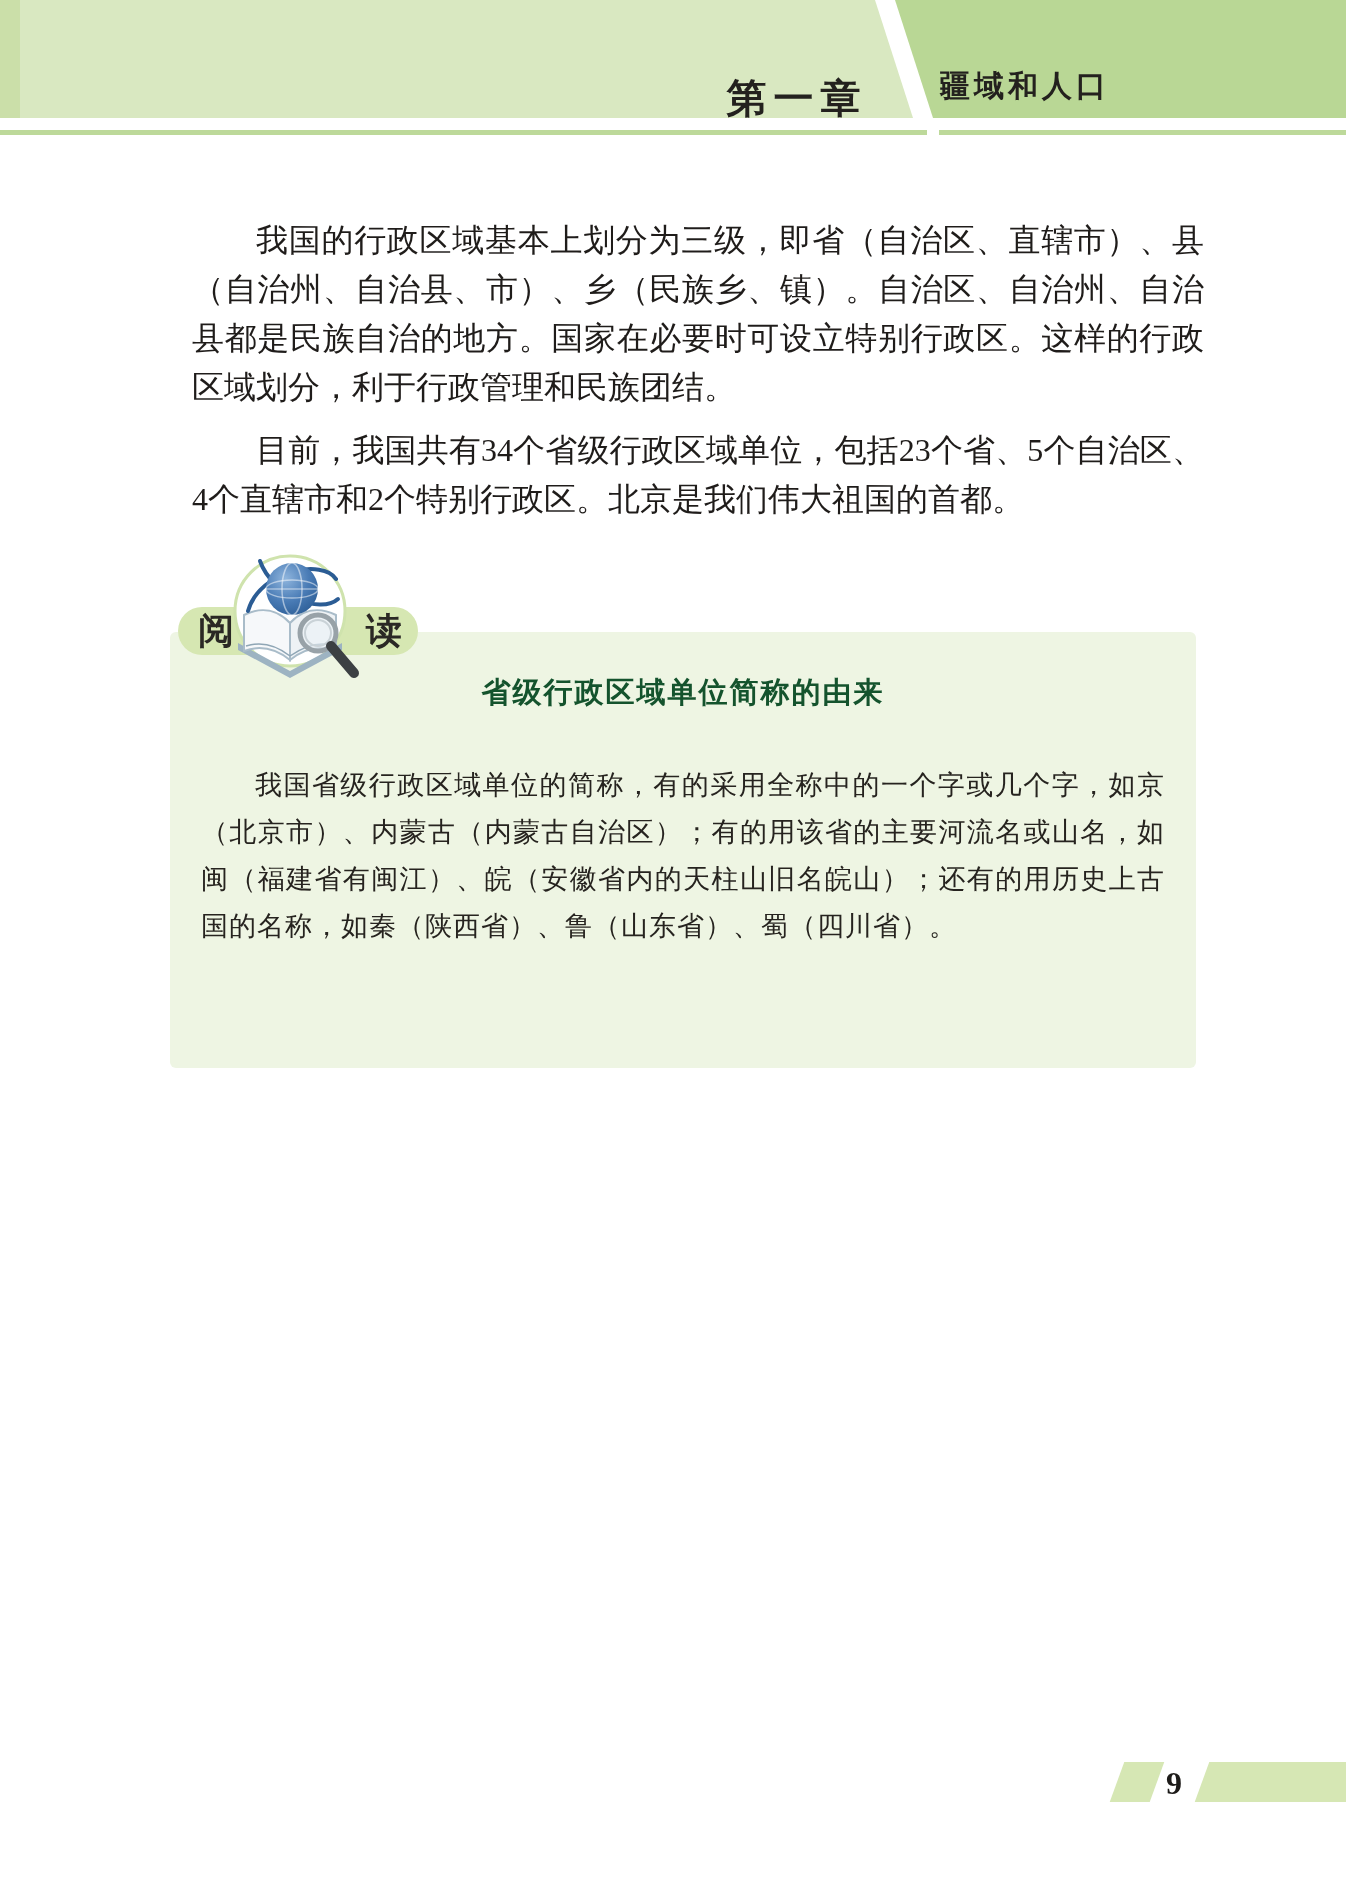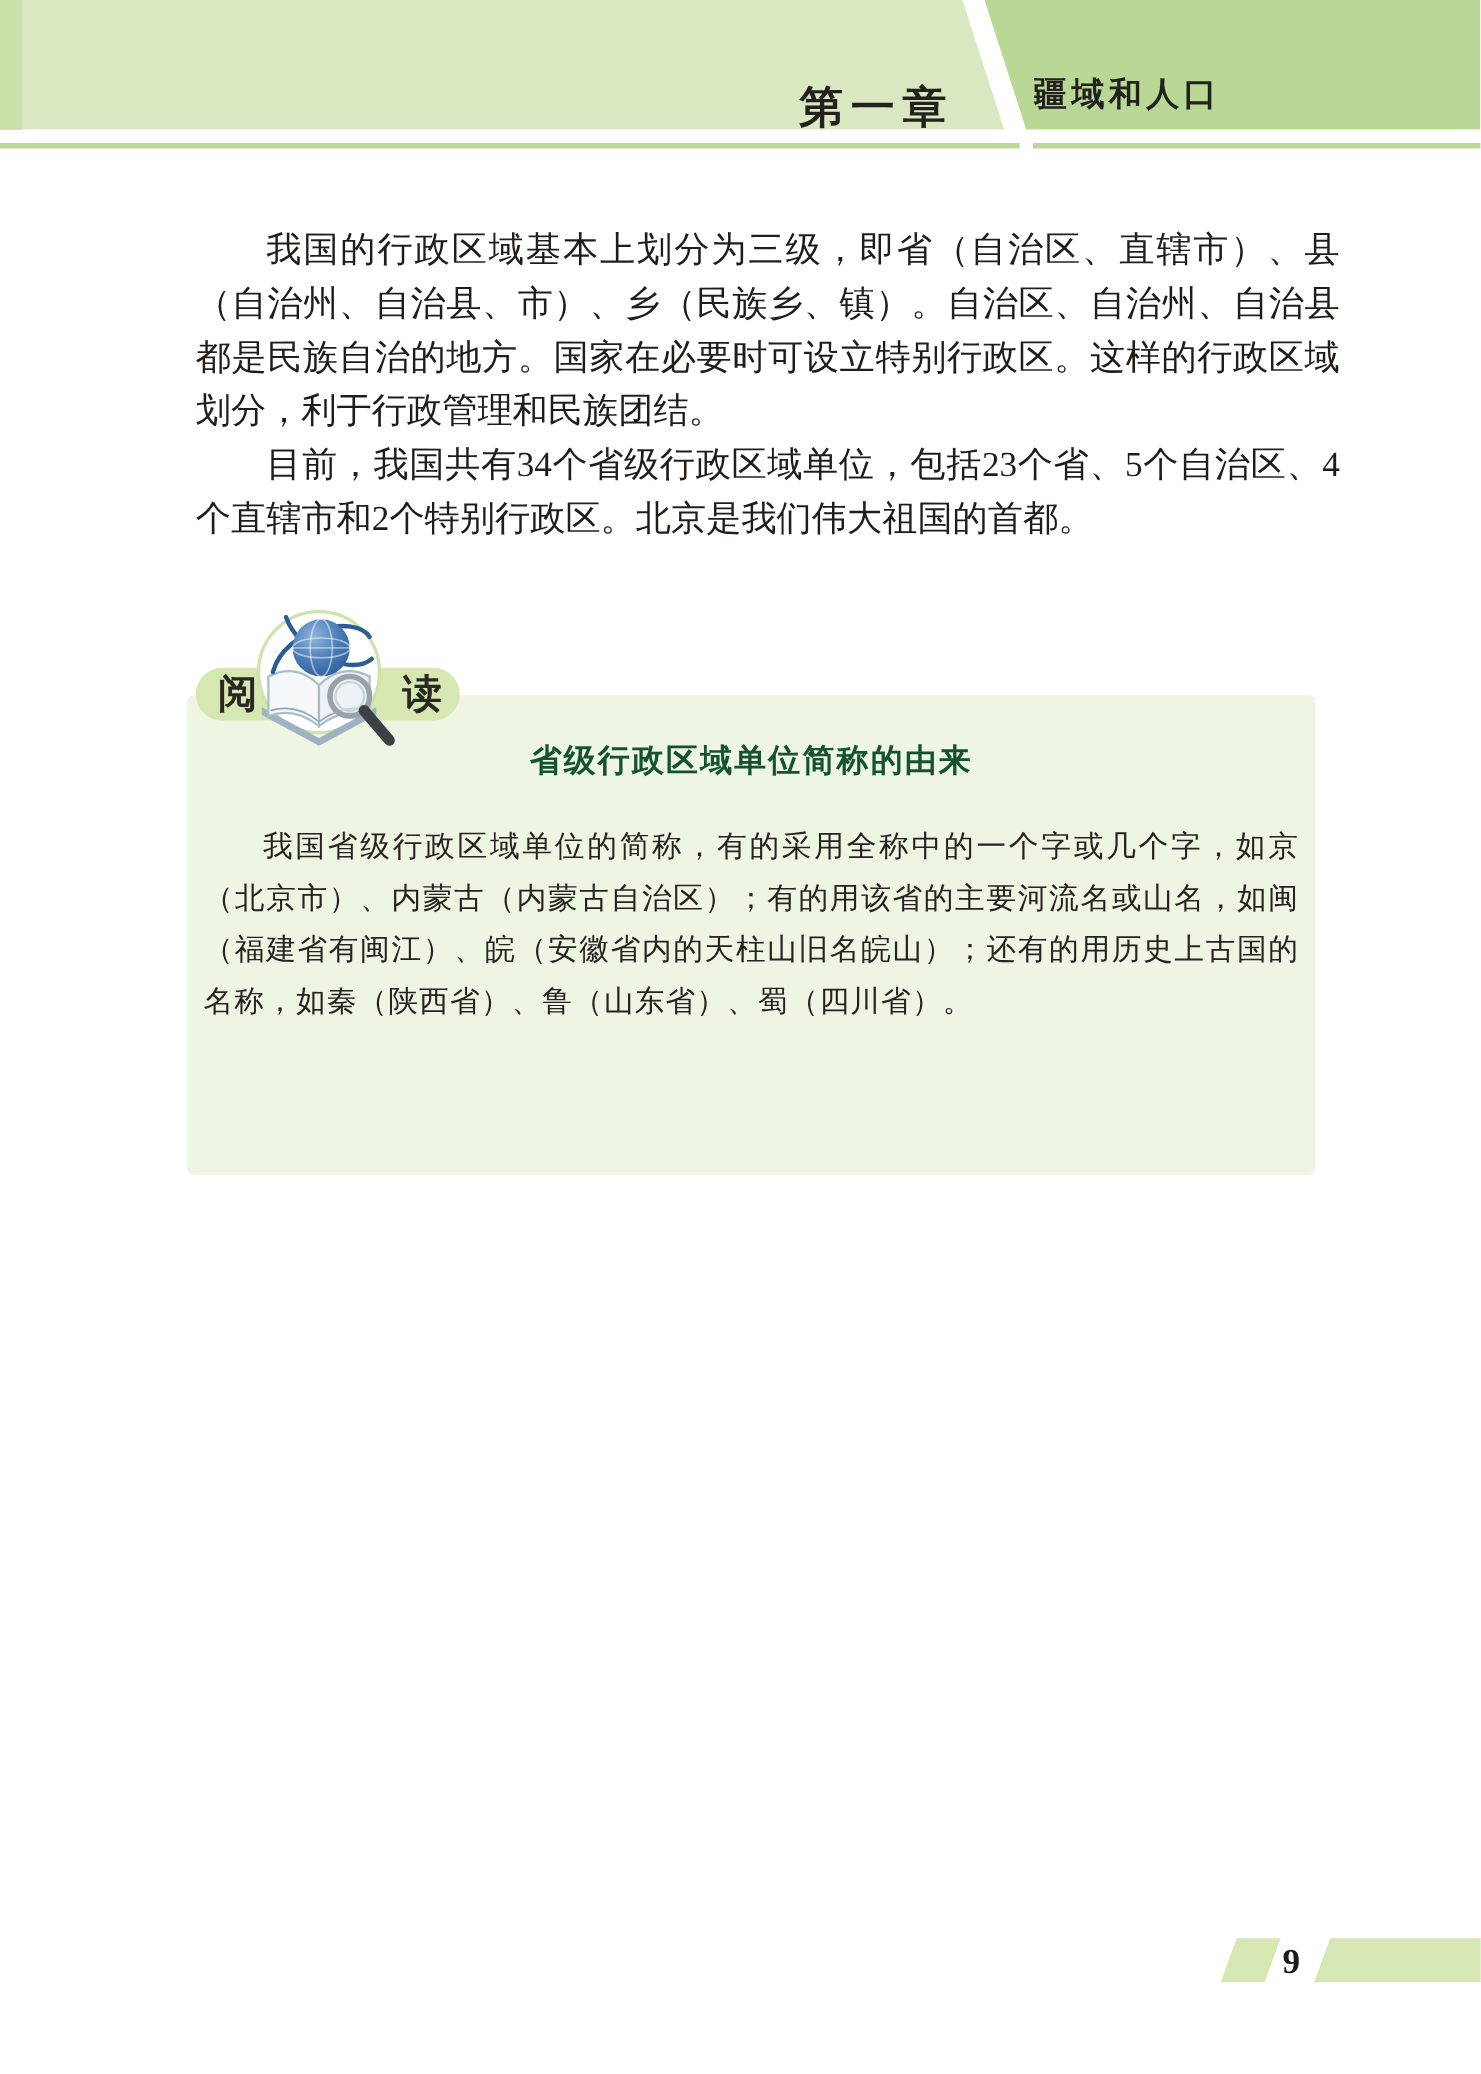--- a/index.html
+++ b/index.html
@@ -35,38 +35,38 @@
     font-size:30px;font-weight:bold;letter-spacing:4px;color:#23211e;
   }
   .header-rule{position:absolute;top:130px;height:5px;background:var(--rule,#bdd99a);}
   .header-rule.seg1{left:0;width:927px;}
   .header-rule.seg2{left:939px;right:0;}
   
   .main-text{
     position:absolute;left:178px;top:202px;width:1040px;
     font-size:32px;line-height:49px;text-align:justify;
   }
-  .main-text p{margin:0;text-indent:2em;}
+  .main-text p{margin:14px;text-indent:2em;}
   
   .reading-box{
     position:absolute;left:170px;top:632px;width:1026px;height:436px;
     background:var(--box-bg,#eef5e3);border-radius:6px;
   }
   .reading-title{
     position:absolute;left:170px;top:676px;width:1026px;height:32px;
     line-height:32px;text-align:center;
     font-family:"Liberation Sans", sans-serif;
     font-size:29px;font-weight:bold;color:#14532d;letter-spacing:2px;
   }
   .reading-text{
     position:absolute;left:185px;top:746px;width:996px;
     font-size:27px;line-height:47px;letter-spacing:1px;text-align:justify;
     color:#26231f;
   }
-  .reading-text p{margin:0;text-indent:2em;}
+  .reading-text p{margin:16px;text-indent:2em;}
   .reading-pill{
     position:absolute;left:178px;top:607px;width:240px;height:48px;
     background:var(--pill-bg,#d6e7b2);border-radius:24px;
     font-family:"Liberation Sans", sans-serif;
     font-size:36px;font-weight:bold;color:#2a2824;
   }
   .reading-pill .char-left{position:absolute;left:20px;top:0;line-height:48px;}
   .reading-pill .char-right{position:absolute;right:16px;top:0;line-height:48px;}
   .reading-icon{
     position:absolute;left:232px;top:553px;width:116px;height:150px;

